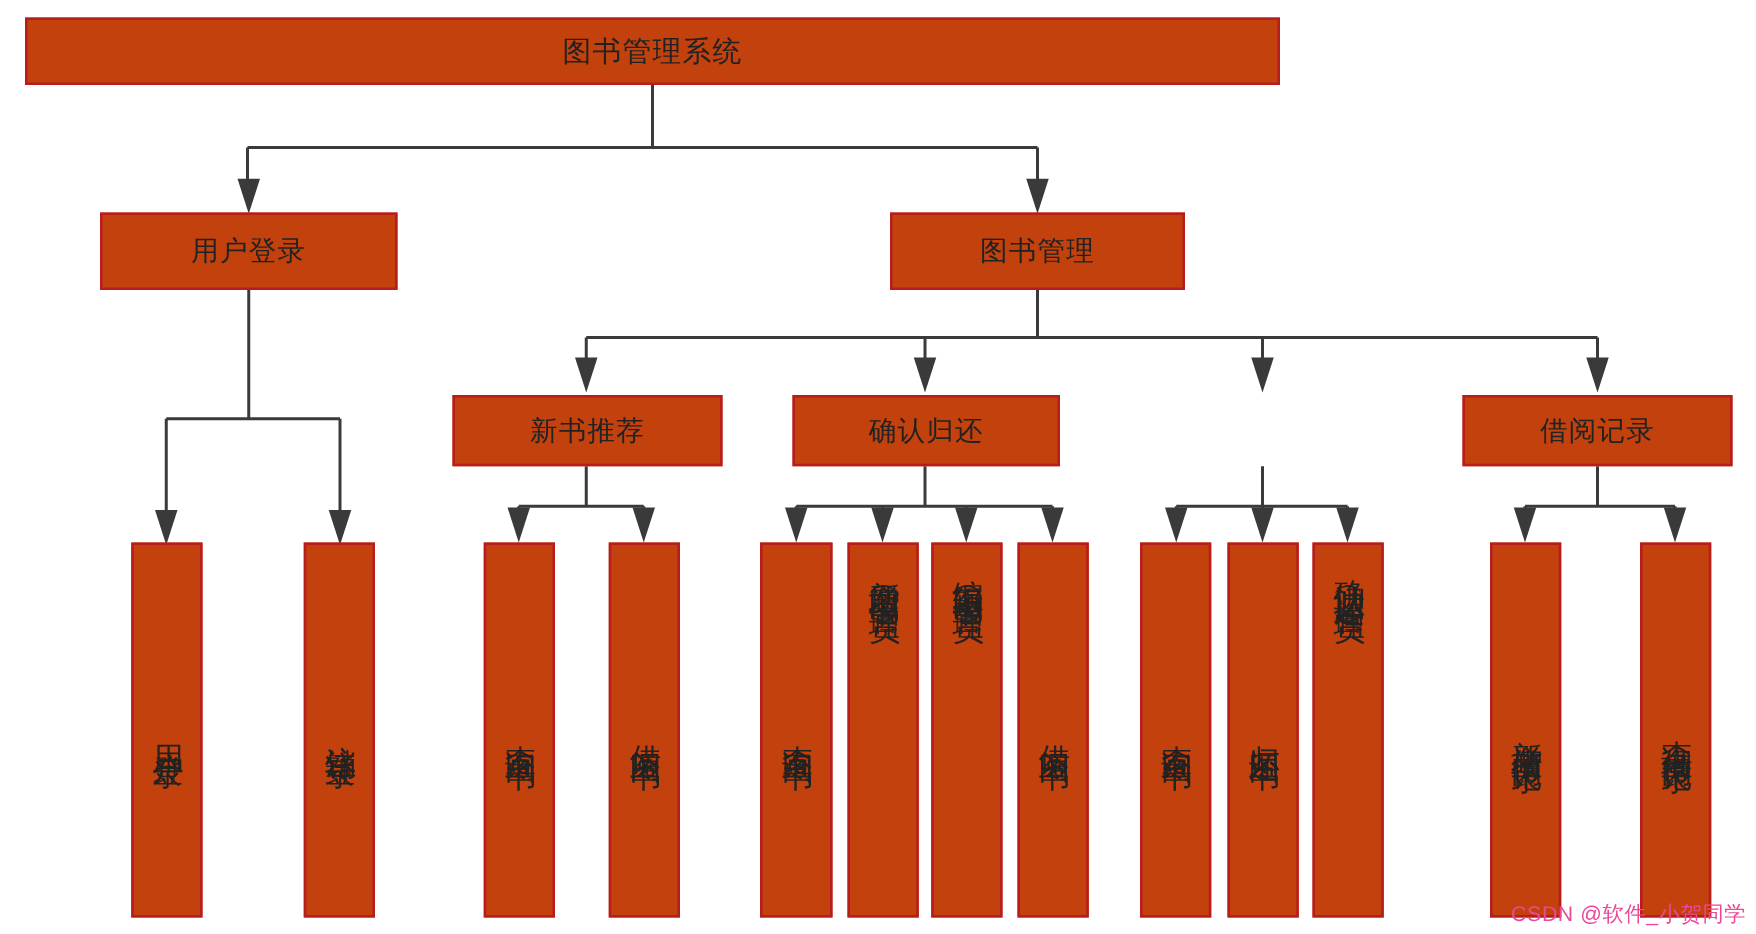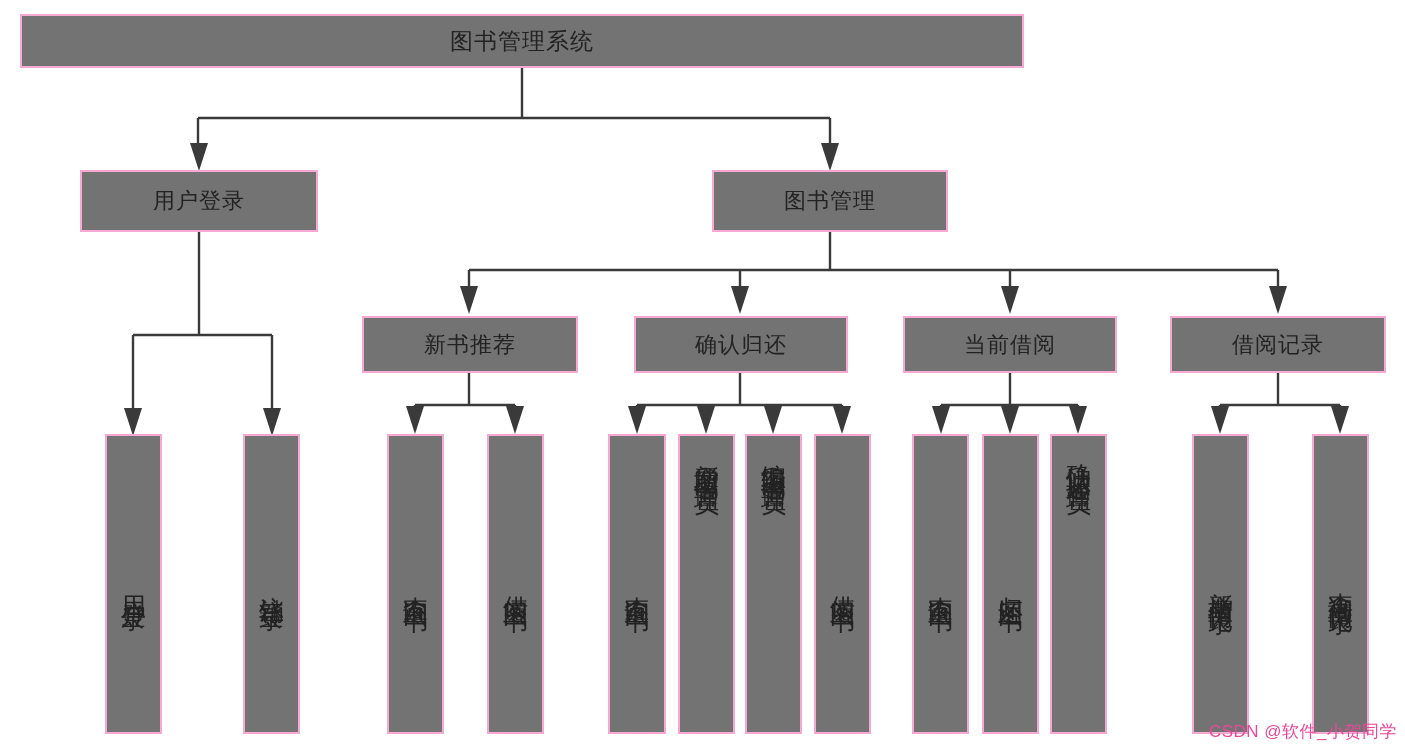--- a/index.html
+++ b/index.html
@@ -16,22 +16,22 @@
   }
   #edges{
     position:absolute;
     left:0; top:0;
     width:1405px; height:747px;
     pointer-events:none;
   }
   .node{
     position:absolute;
     box-sizing:border-box;
-    background:#737373;
-    border:2px solid #f9a8d4;
+    background:#c2410c;
+    border:2px solid #b91c1c;
     display:flex;
     align-items:center;
     justify-content:center;
     color:#222222;
     z-index:3;
   }
   .node.root{
     font-size:23px;
     letter-spacing:1px;
   }
@@ -164,23 +164,20 @@
   </div>
 
   <div class="node lvl2" style="left:712px; top:170px; width:236px; height:62px;">
     <span class="label">图书管理</span>
   </div>
 
   <div class="node lvl2" style="left:634px; top:316px; width:214px; height:57px;">
     <span class="label">确认归还</span>
   </div>
 
-  <div class="node lvl2" style="left:903px; top:316px; width:214px; height:57px;">
-    <span class="label">当前借阅</span>
-  </div>
 
   <div class="node lvl2" style="left:1170px; top:316px; width:216px; height:57px;">
     <span class="label">借阅记录</span>
   </div>
 
   <div class="node leaf center-text" style="left:105px; top:434px; width:57px; height:300px;">
     <span class="label">用户登录</span>
   </div>
 
   <div class="node leaf center-text" style="left:243px; top:434px; width:57px; height:300px;">

